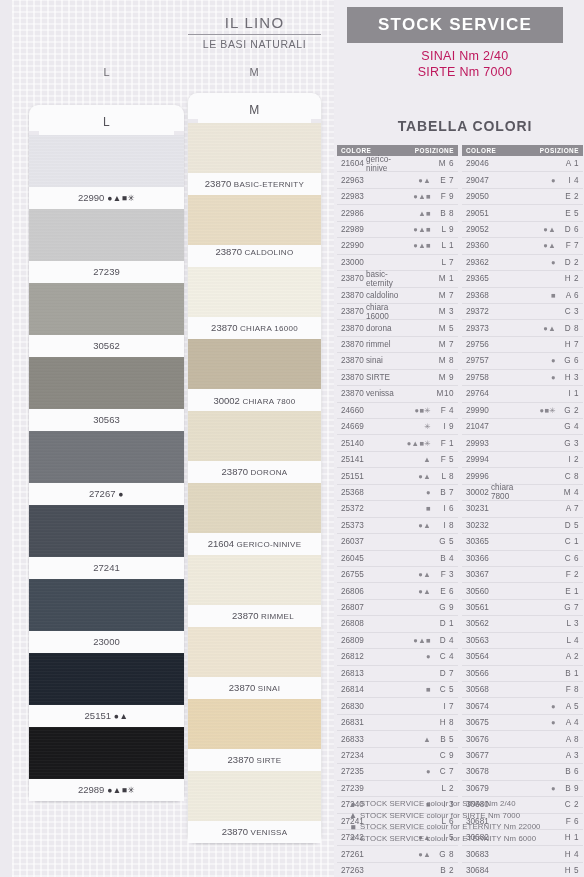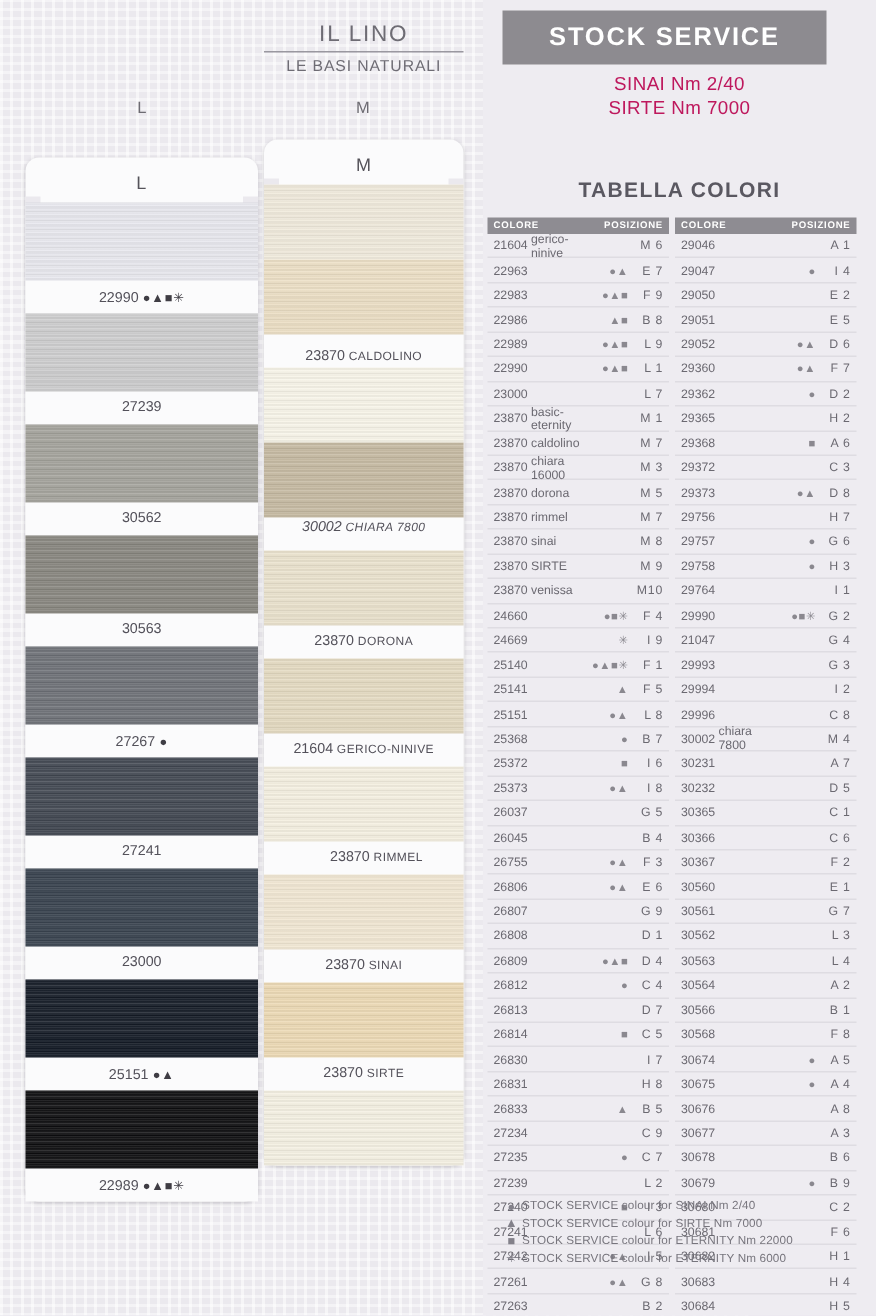--- a/index.html
+++ b/index.html
@@ -9,20 +9,21 @@
     background: #eceaef;
     overflow: hidden;
   }
   #page {
     position: relative;
     width: 499px; height: 877px;
     background:
       repeating-linear-gradient(90deg, rgba(255,255,255,0.55) 0 2px, rgba(236,234,239,0) 2px 7px),
       repeating-linear-gradient(0deg, rgba(255,255,255,0.45) 0 2px, rgba(236,234,239,0) 2px 6px),
       #ebe9ee;
+    margin-left: 12px;
   }
 
   
   .col-head {
     position: absolute;
     text-align: center;
     color: #6d6b72;
     font-size: 11px;
     letter-spacing: 1px;
   }
@@ -249,31 +250,33 @@
       </div>
   </div>
 
   <div class="card" id="cardM" style="left:176px; top:93px; width:133px;">
     <div class="card-title">M</div>
     <div class="notch-l"></div>
     <div class="notch-r"></div>
     <div class="swatches" id="swM">
         <div class="sw">
           <div class="yarn" style="height: 50px; background: rgb(241, 235, 221);"></div>
+          <div class="lbl" style="height: 22px; line-height: 22px;"><span>23870</span><span class="nm"> BASIC-ETERNITY</span></div>
         </div>
         <div class="sw">
           <div class="yarn" style="height: 50px; background: rgb(236, 223, 197);"></div>
-          <div class="lbl" style="height: 22px; line-height: 30px; text-align: center;"><span>23870</span><span class="nm"> CALDOLINO</span></div>
+          <div class="lbl" style="height: 22px; line-height: 14px; text-align: center;"><span>23870</span><span class="nm"> CALDOLINO</span></div>
         </div>
         <div class="sw">
           <div class="yarn" style="height: 50px; background: rgb(247, 244, 232);"></div>
+          <div class="lbl" style="height: 22px; line-height: 22px;"><span>23870</span><span class="nm"> CHIARA 16000</span></div>
         </div>
         <div class="sw">
           <div class="yarn" style="height: 50px; background: rgb(197, 185, 161);"></div>
-          <div class="lbl" style="height: 22px; line-height: 14px; font-style: italic;"><span>30002</span><span class="nm"> CHIARA 7800</span></div>
+          <div class="lbl" style="height: 22px; line-height: 24px;"><span>30002</span><span class="nm"> CHIARA 7800</span></div>
         </div>
         <div class="sw">
           <div class="yarn" style="height: 50px; background: rgb(234, 226, 205);"></div>
           <div class="lbl" style="height: 22px; line-height: 22px;"><span>23870</span><span class="nm"> DORONA</span></div>
         </div>
         <div class="sw">
           <div class="yarn" style="height: 50px; background: rgb(228, 218, 193);"></div>
           <div class="lbl" style="height: 22px; line-height: 22px;"><span>21604</span><span class="nm"> GERICO-NINIVE</span></div>
         </div>
         <div class="sw">
@@ -283,20 +286,21 @@
         <div class="sw">
           <div class="yarn" style="height: 50px; background: rgb(242, 232, 212);"></div>
           <div class="lbl" style="height: 22px; line-height: 22px;"><span>23870</span><span class="nm"> SINAI</span></div>
         </div>
         <div class="sw">
           <div class="yarn" style="height: 50px; background: rgb(236, 217, 180);"></div>
           <div class="lbl" style="height: 22px; line-height: 22px; text-align: center;"><span>23870</span><span class="nm"> SIRTE</span></div>
         </div>
         <div class="sw">
           <div class="yarn" style="height: 50px; background: rgb(244, 240, 226);"></div>
+          <div class="lbl" style="height: 22px; line-height: 22px;"><span>23870</span><span class="nm"> VENISSA</span></div>
         </div>
       </div>
   </div>
 
   <div class="right">
     <div class="ss-bar">STOCK SERVICE</div>
     <div class="ss-sub">
       <div>SINAI Nm 2/40</div>
       <div>SIRTE Nm 7000</div>
     </div>

